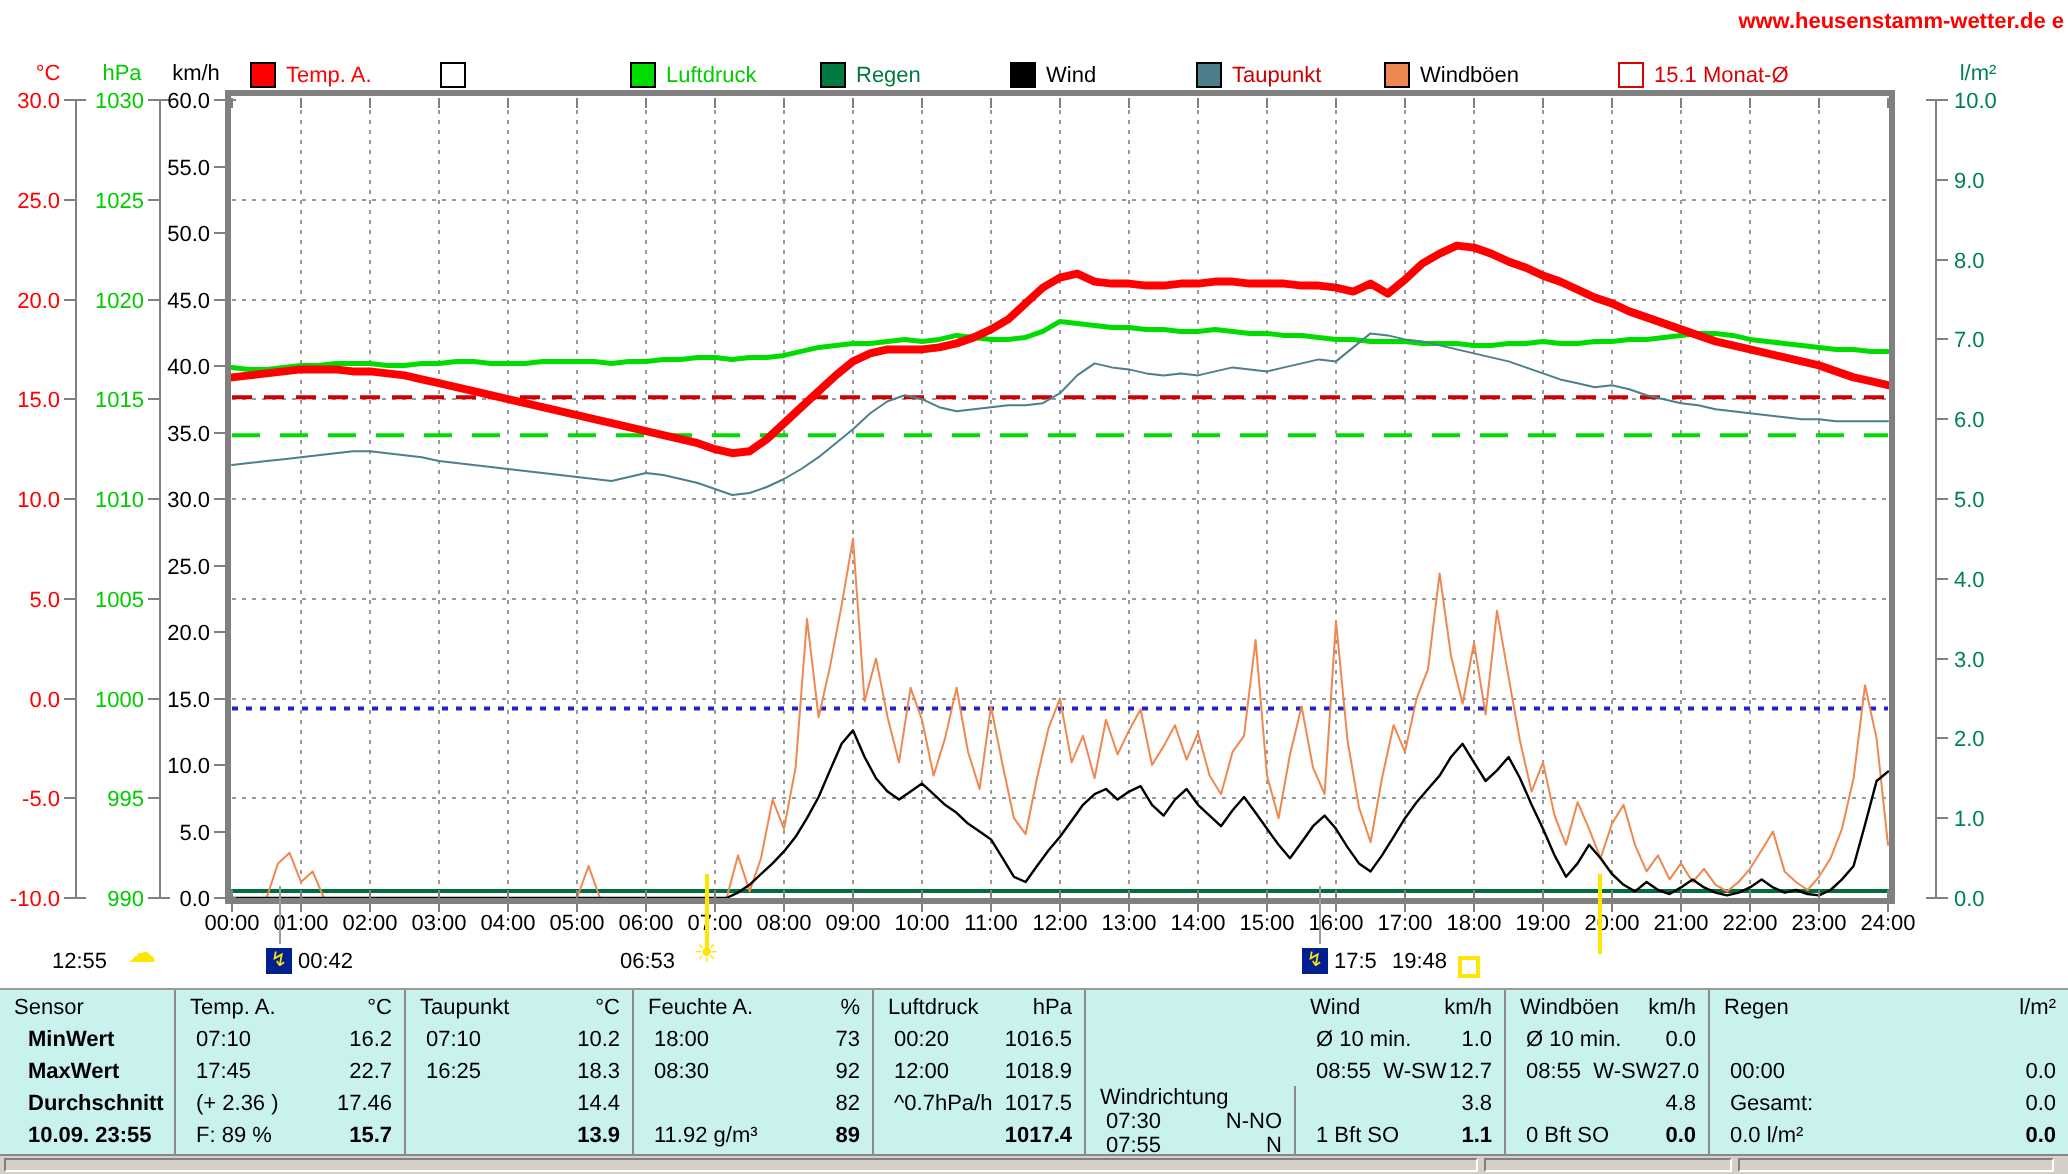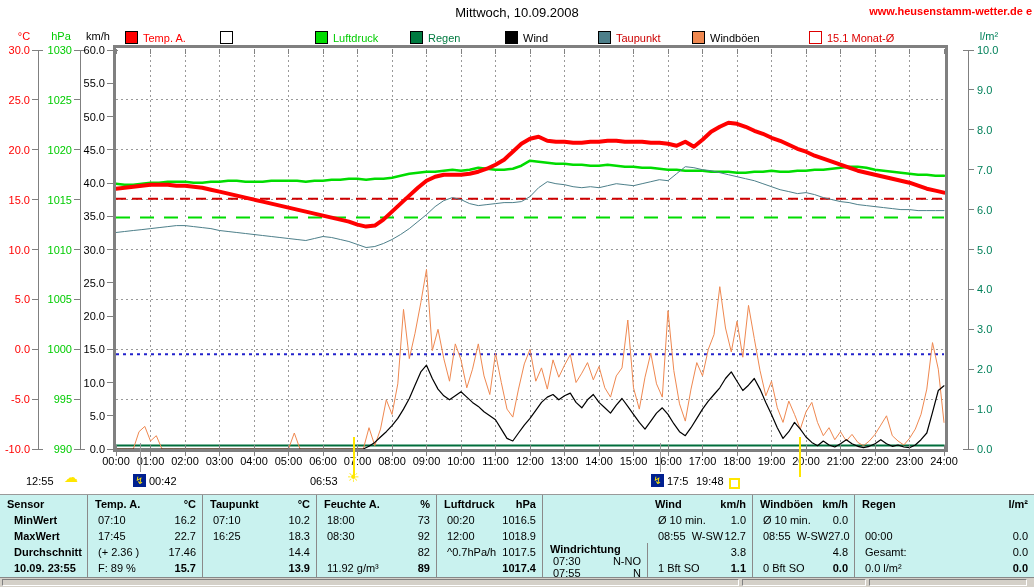--- a/index.html
+++ b/index.html
@@ -30,39 +30,38 @@
         font-family:"DejaVu Sans",sans-serif;}
   .sq{position:absolute;top:478px;width:7px;height:7px;border:2px solid #ffe600;background:#fff;}
   
   #wx-table{position:absolute;top:494px;left:0;width:1034px;height:84px;
             background:#c9f2ef;border-top:1px solid #9a9a9a;border-bottom:1px solid #888;
             display:flex;box-sizing:border-box;}
   .tcol{box-sizing:border-box;border-right:1px solid #8a8a8a;display:flex;
         flex-direction:column;overflow:hidden;}
   .tcol:last-child{border-right:none;}
   .th{display:flex;justify-content:space-between;align-items:center;height:17px;
-      padding:0 6px 0 7px;font-size:11px;font-weight:bold;}
+      padding:0 6px 0 7px;font-size:11px;font-weight:normal;}
   .trr{display:flex;justify-content:space-between;align-items:center;height:16px;
       padding:0 6px 0 10px;font-size:11px;}
   .rowname{font-weight:bold;padding-left:10px;}
   .trr.sensor{padding-left:4px;}
   .trr.last .val{font-weight:bold;}
   .lbl{white-space:pre;}
   
   #status{position:absolute;top:578px;left:0;width:1034px;height:9px;
           background:#d4d0c8;display:flex;align-items:center;padding-left:2px;
           box-sizing:border-box;}
   .panel{height:7px;box-sizing:border-box;margin-right:3px;background:#d4d0c8;
          border:1px solid;border-color:#808080 #ffffff #ffffff #808080;}
 </style>
 </head>
 <body>
 
 <div id="app">
-  <div id="title">Mittwoch, 10.09.2008</div>
   <a id="site" href="#">www.heusenstamm-wetter.de e</a>
   <div id="legend">
       <div class="lg" style="left: 125px;">
         <span class="bx" style="background: rgb(255, 0, 0);"></span>
         <span style="color: rgb(255, 0, 0);">Temp. A.</span>
       </div>
       <div class="lg" style="left: 220px;">
         <span class="bx" style="background: rgb(255, 255, 255);"></span>
         <span style="color: rgb(0, 0, 0);"></span>
       </div>

